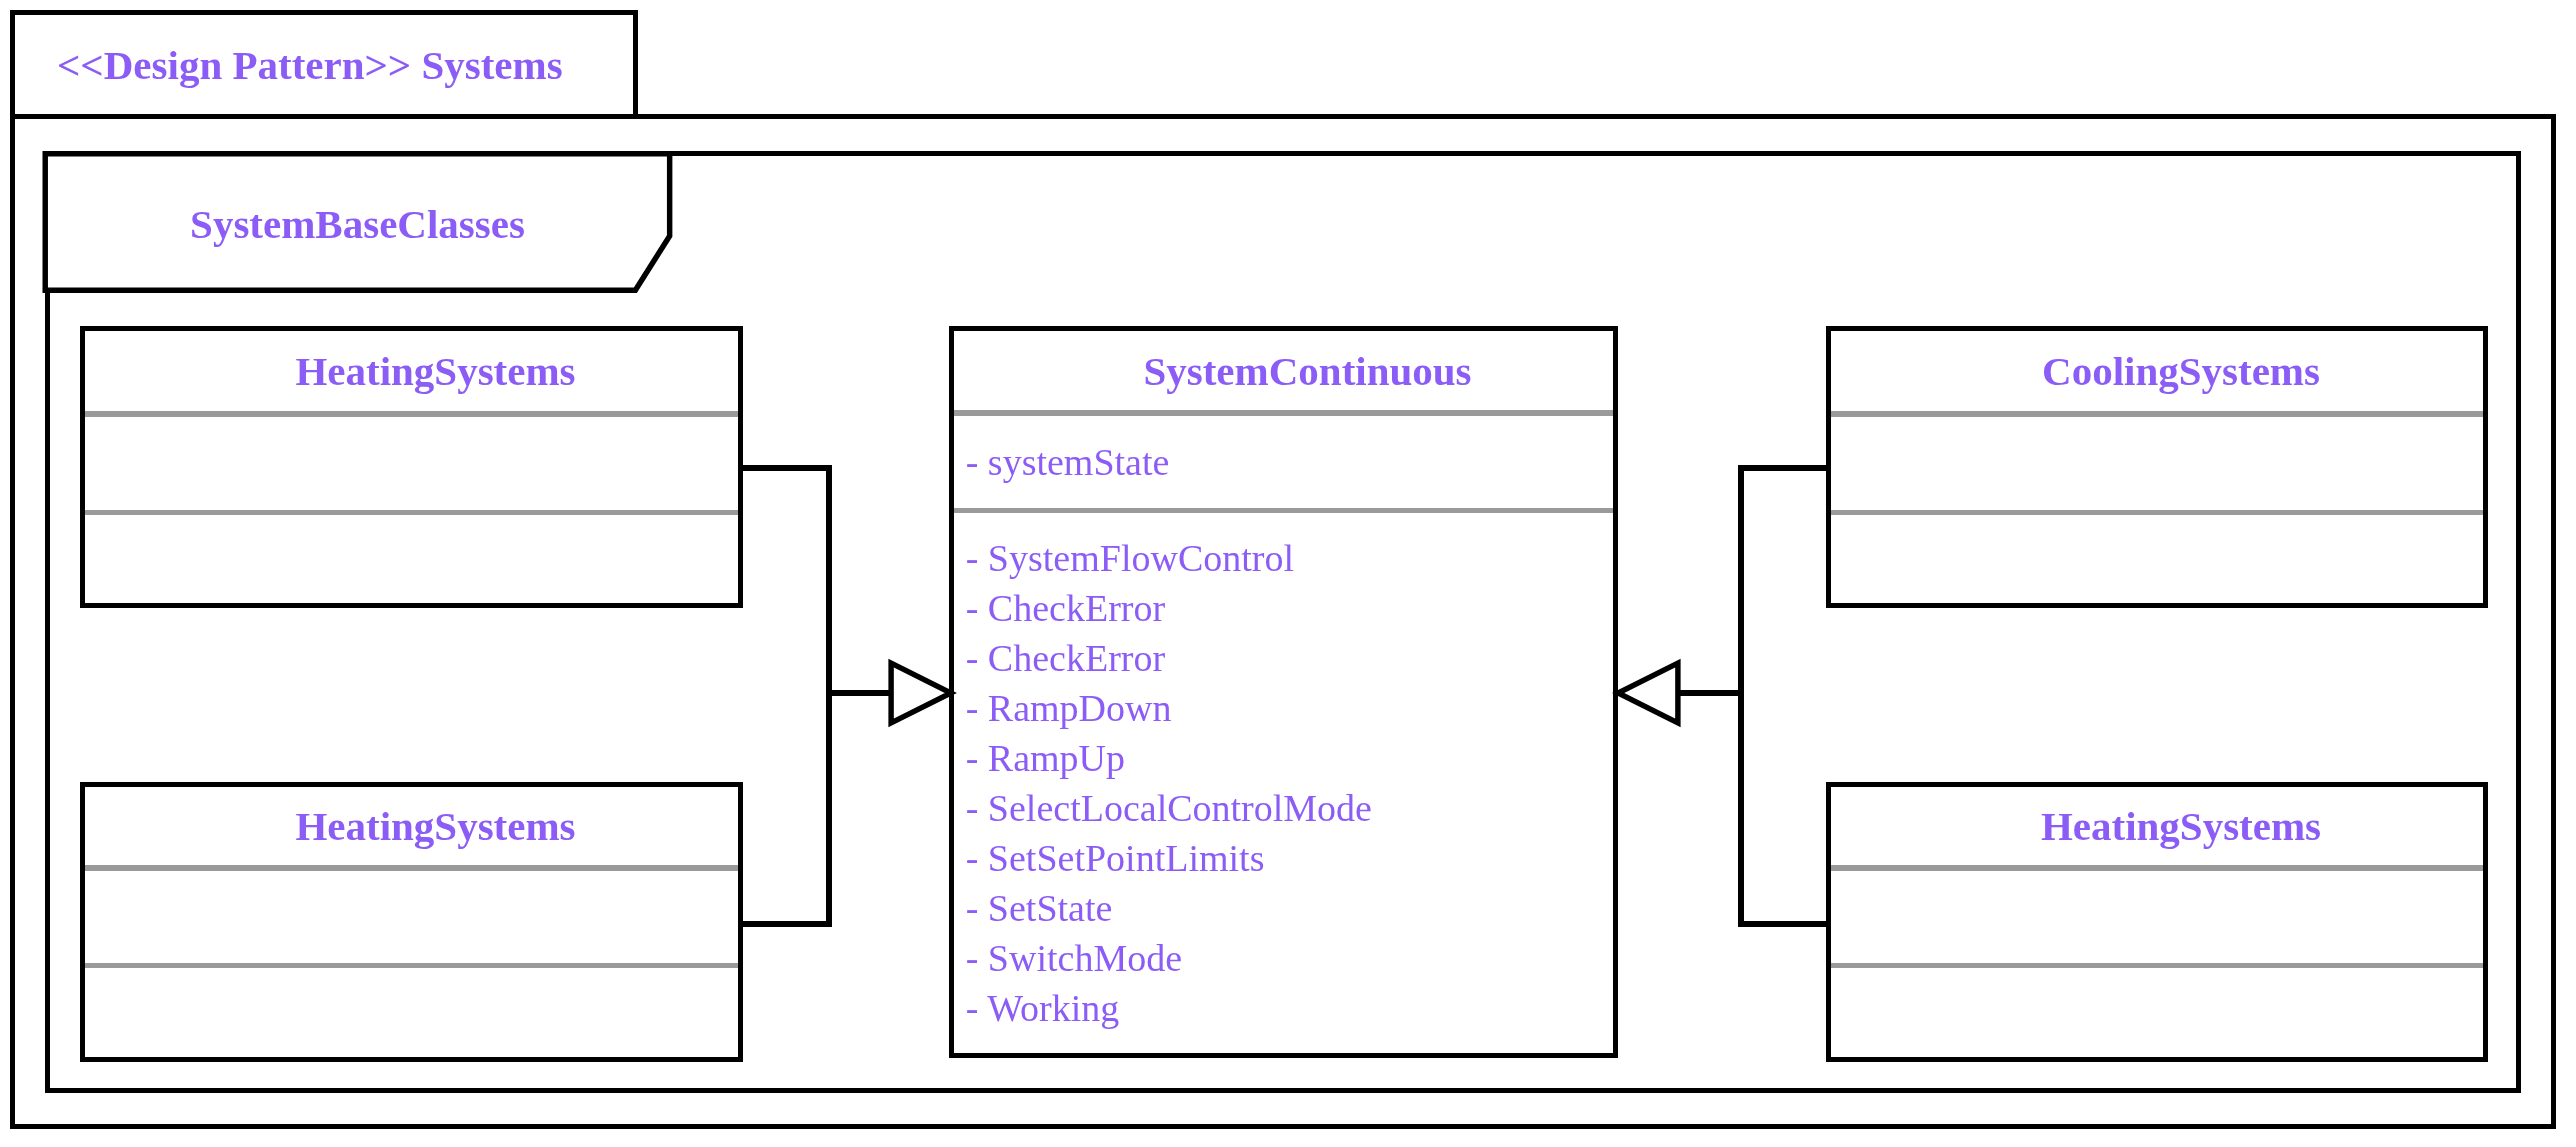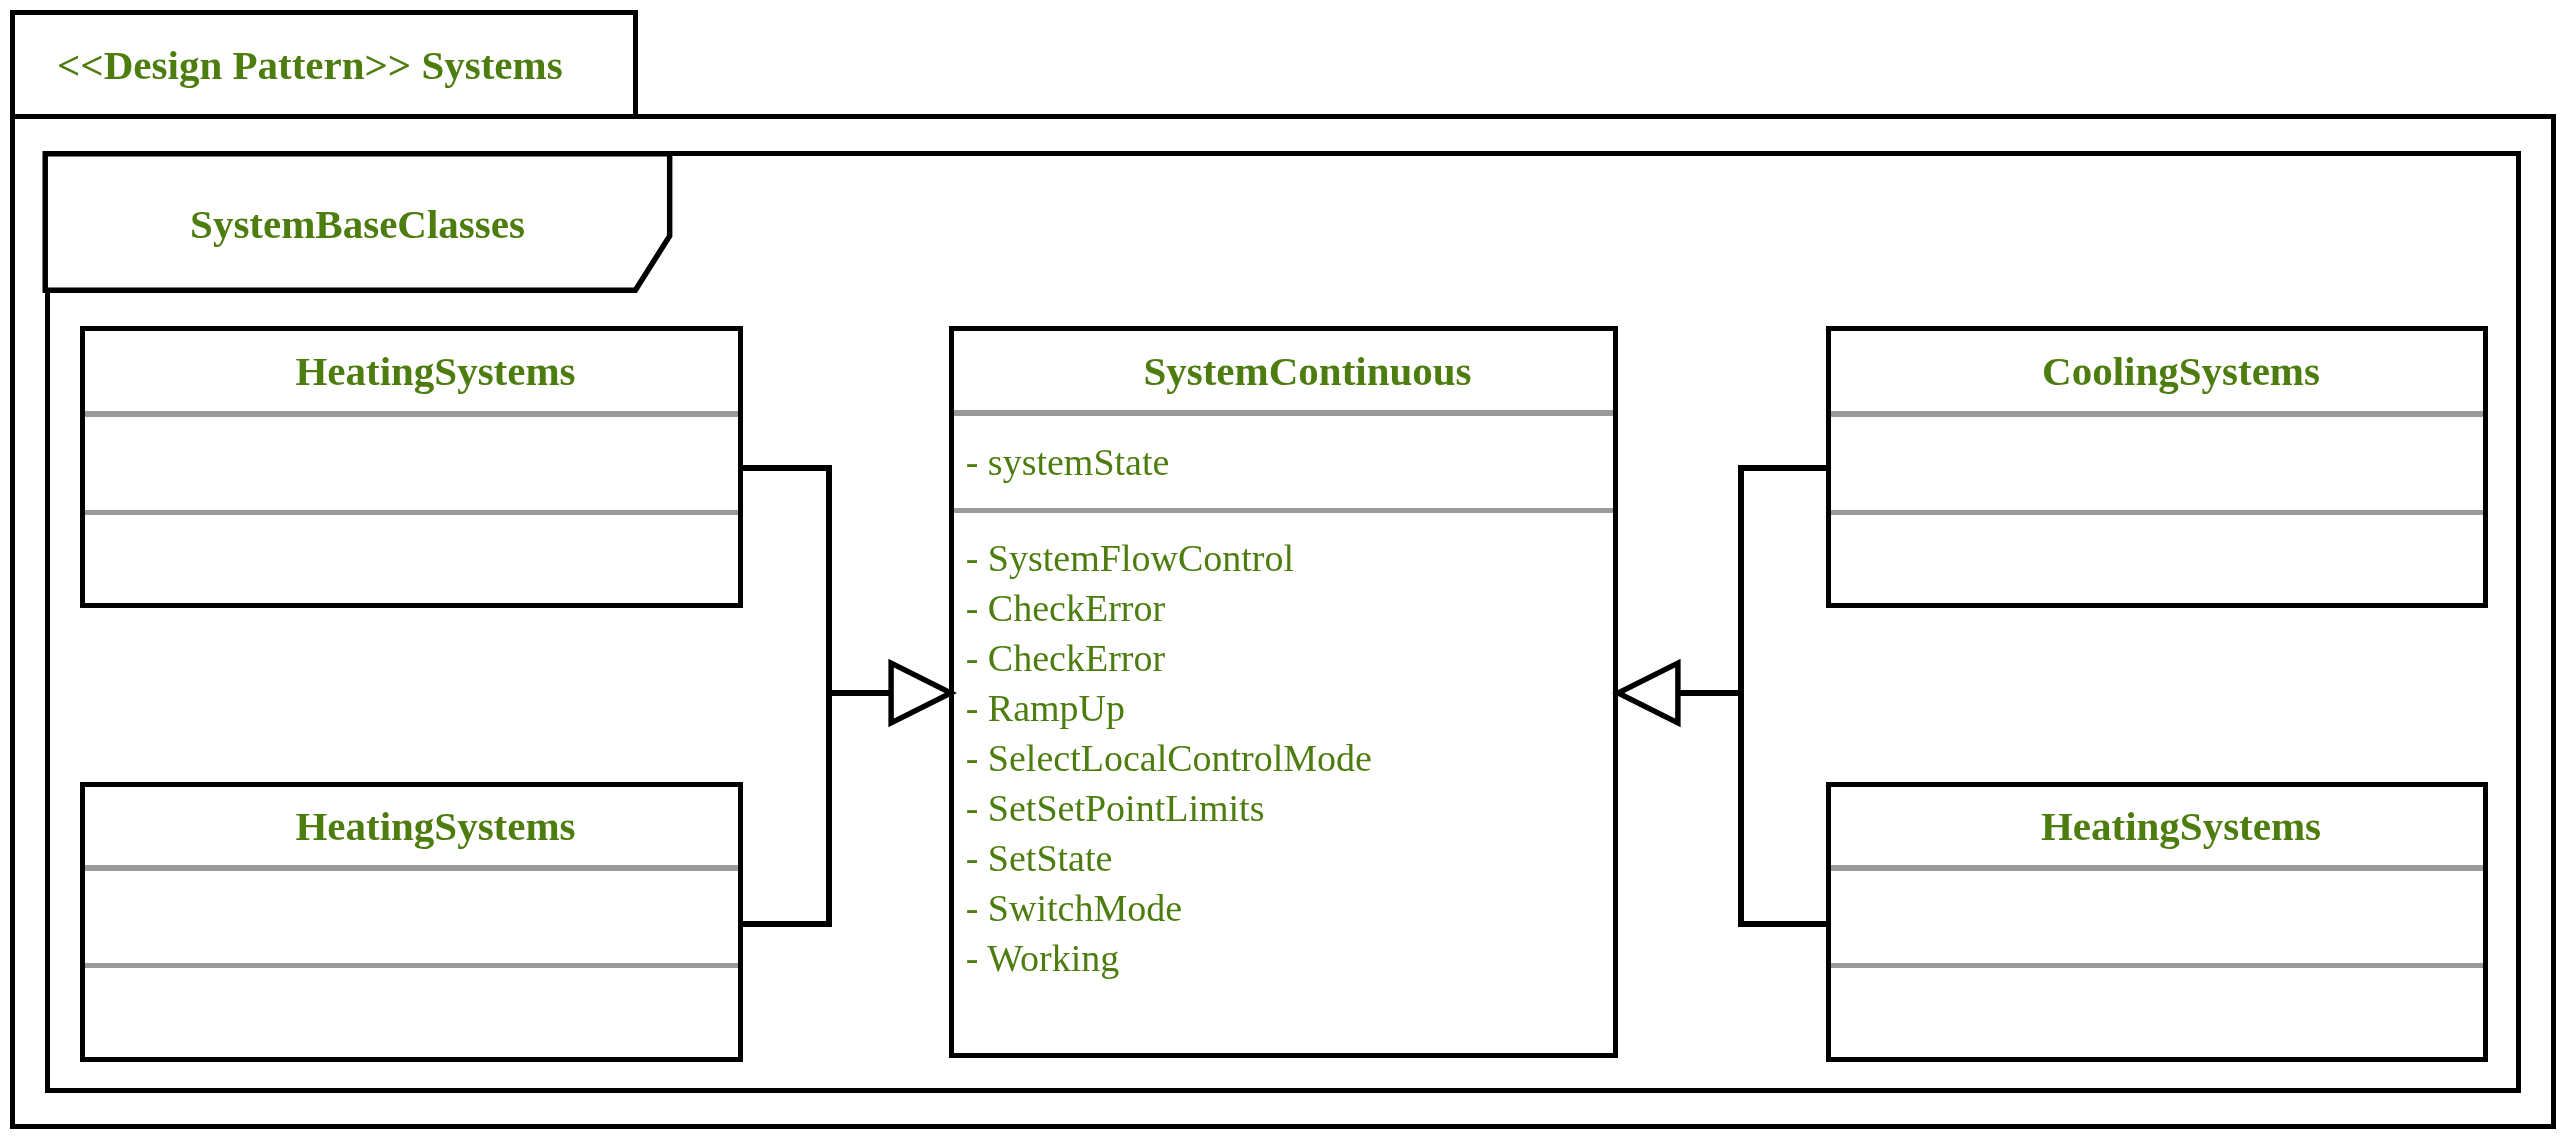--- a/index.html
+++ b/index.html
@@ -2,21 +2,21 @@
 <html style="font-size:12.5px"><head>
 <meta charset="utf-8">
 <style>
   html, body { margin: 0; padding: 0; background: #ffffff; }
   .canvas {
     position: relative;
     width: 2576px;
     height: 1147px;
     background: #ffffff;
     font-family: "Liberation Serif", "DejaVu Serif", serif;
-    color: #4d7c0f;
+    color: #8b5cf6;
     overflow: hidden;
   }
   .seg { position: absolute; background: #000000; }
   .pkg-tab {
     position: absolute; box-sizing: border-box;
     border: 5.5px solid #000000; background: #ffffff;
     display: flex; align-items: center;
   }
   .pkg-body {
     position: absolute; box-sizing: border-box;
@@ -88,20 +88,21 @@
     <div class="name-comp" style="height:79px;">SystemContinuous</div>
     <div class="sep"></div>
     <div class="attr-comp" style="height:92px;">
         <div class="member-line">- systemState</div>
       </div>
     <div class="sep"></div>
     <div class="ops-comp padded">
         <div class="member-line">- SystemFlowControl</div>
         <div class="member-line">- CheckError</div>
         <div class="member-line">- CheckError</div>
+        <div class="member-line">- RampDown</div>
         <div class="member-line">- RampUp</div>
         <div class="member-line">- SelectLocalControlMode</div>
         <div class="member-line">- SetSetPointLimits</div>
         <div class="member-line">- SetState</div>
         <div class="member-line">- SwitchMode</div>
         <div class="member-line">- Working</div>
       </div>
   </div>
 
   <div class="classbox" style="left:1826px; top:326px; width:662px; height:282px;">

